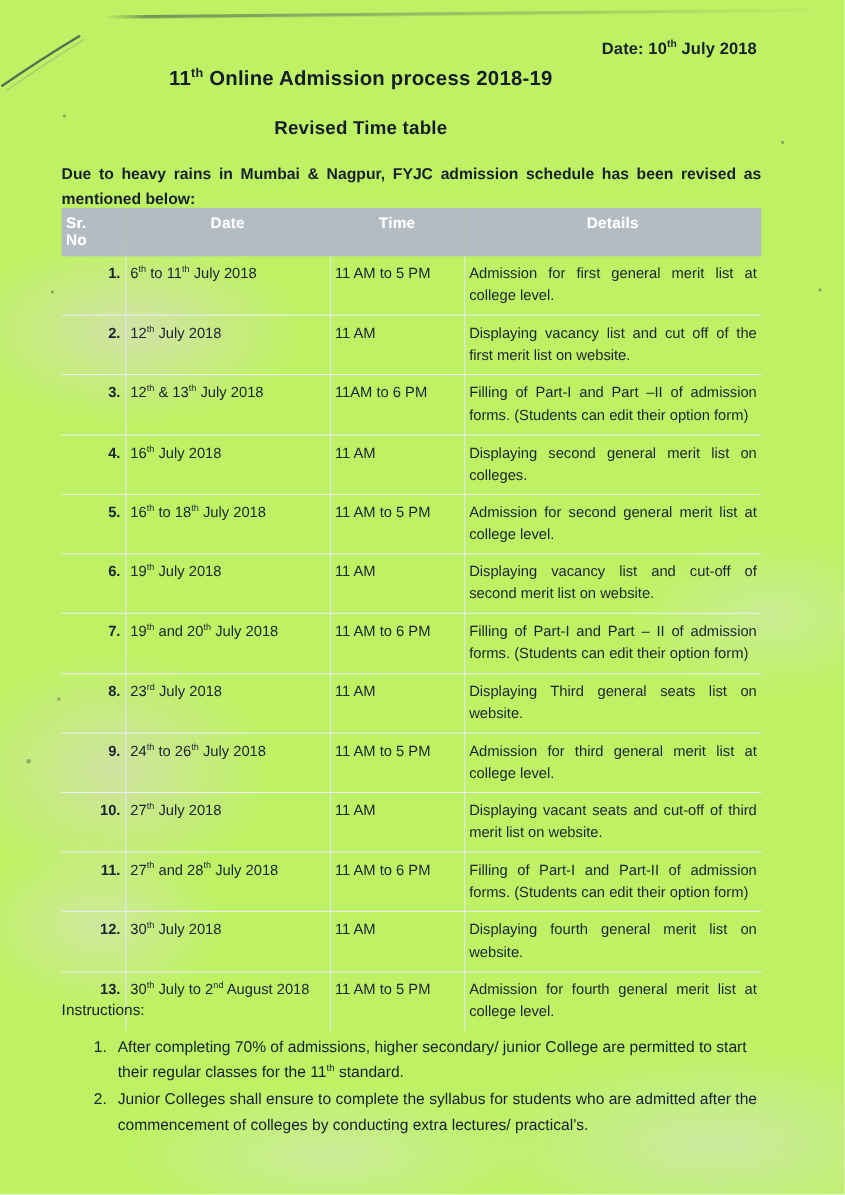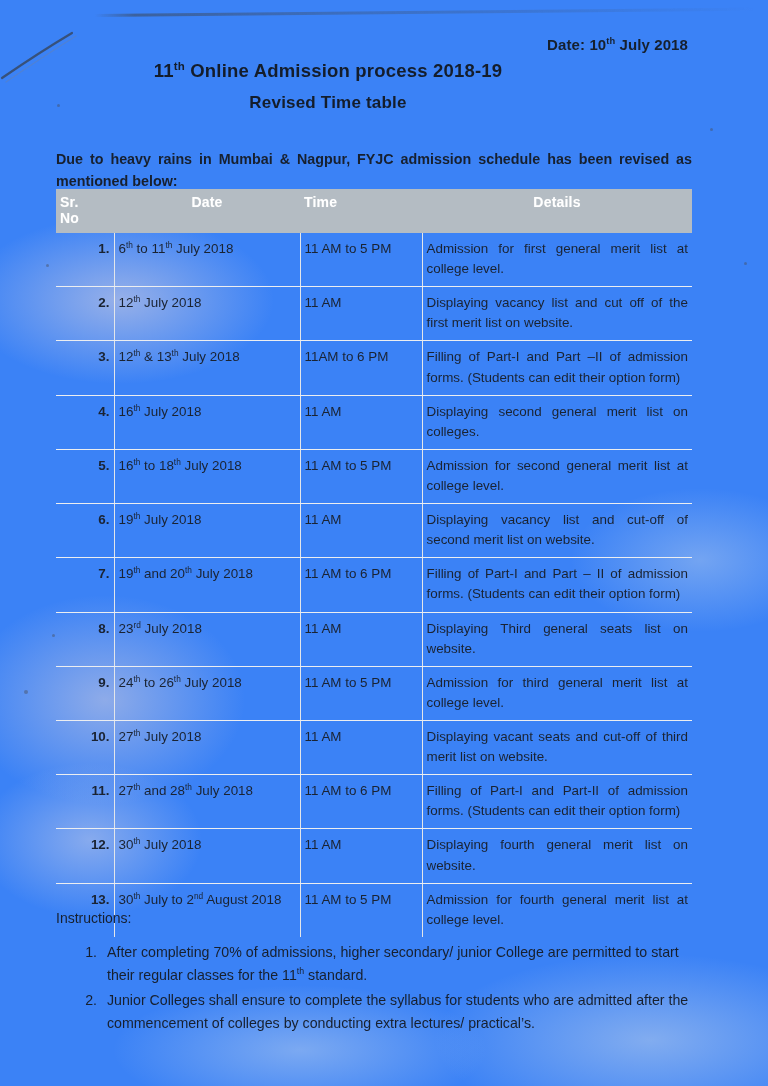--- a/index.html
+++ b/index.html
@@ -10,21 +10,21 @@
   }
   body {
     font-family: "Liberation Sans", sans-serif;
     color: #16202e;
   }
   #page {
     position: relative;
     width: 768px;
     height: 1086px;
     overflow: hidden;
-    background: #3b82f6;
+    background: #bef264;
   }
   
   .scan-noise {
     position: absolute;
     inset: 0;
     pointer-events: none;
     background:
       radial-gradient(ellipse 220px 120px at 120px 300px, rgba(226,214,222,0.55), rgba(255,255,255,0) 70%),
       radial-gradient(ellipse 200px 150px at 105px 700px, rgba(224,212,220,0.5), rgba(255,255,255,0) 70%),
       radial-gradient(ellipse 160px 110px at 90px 840px, rgba(228,220,228,0.45), rgba(255,255,255,0) 70%),
@@ -86,21 +86,21 @@
     width: 656px;
     text-align: center;
   }
   .title-line1 {
     font-size: 18.5px;
     font-weight: bold;
     letter-spacing: 0.2px;
     color: #141d2b;
   }
   .title-line2 {
-    margin-top: 11px;
+    margin-top: 25px;
     font-size: 17px;
     font-weight: bold;
     letter-spacing: 0.2px;
     color: #141d2b;
   }
   sup {
     font-size: 0.62em;
     vertical-align: super;
     line-height: 0;
   }
@@ -135,21 +135,21 @@
     font-weight: bold;
     font-size: 14px;
     padding: 5px 4px 7px 4px;
     vertical-align: top;
     letter-spacing: 0.2px;
     border: none;
     text-shadow: 0 0 1px rgba(255,255,255,0.35);
   }
   th.th-sr { text-align: left; padding-left: 10px; width: 50px; }
   th.th-date { text-align: center; width: 178px; }
-  th.th-time { text-align: left; width: 114px; }
+  th.th-time { text-align: center; width: 114px; }
   th.th-details { text-align: center; }
   .hdr-sub { display: block; }
   table.schedule tbody td {
     vertical-align: top;
     padding: 6px 4px 7px 4px;
     line-height: 1.5;
     color: #1a2332;
     border-right: 1px solid #e3e6ea;
     border-bottom: 1px solid #eceef1;
   }

